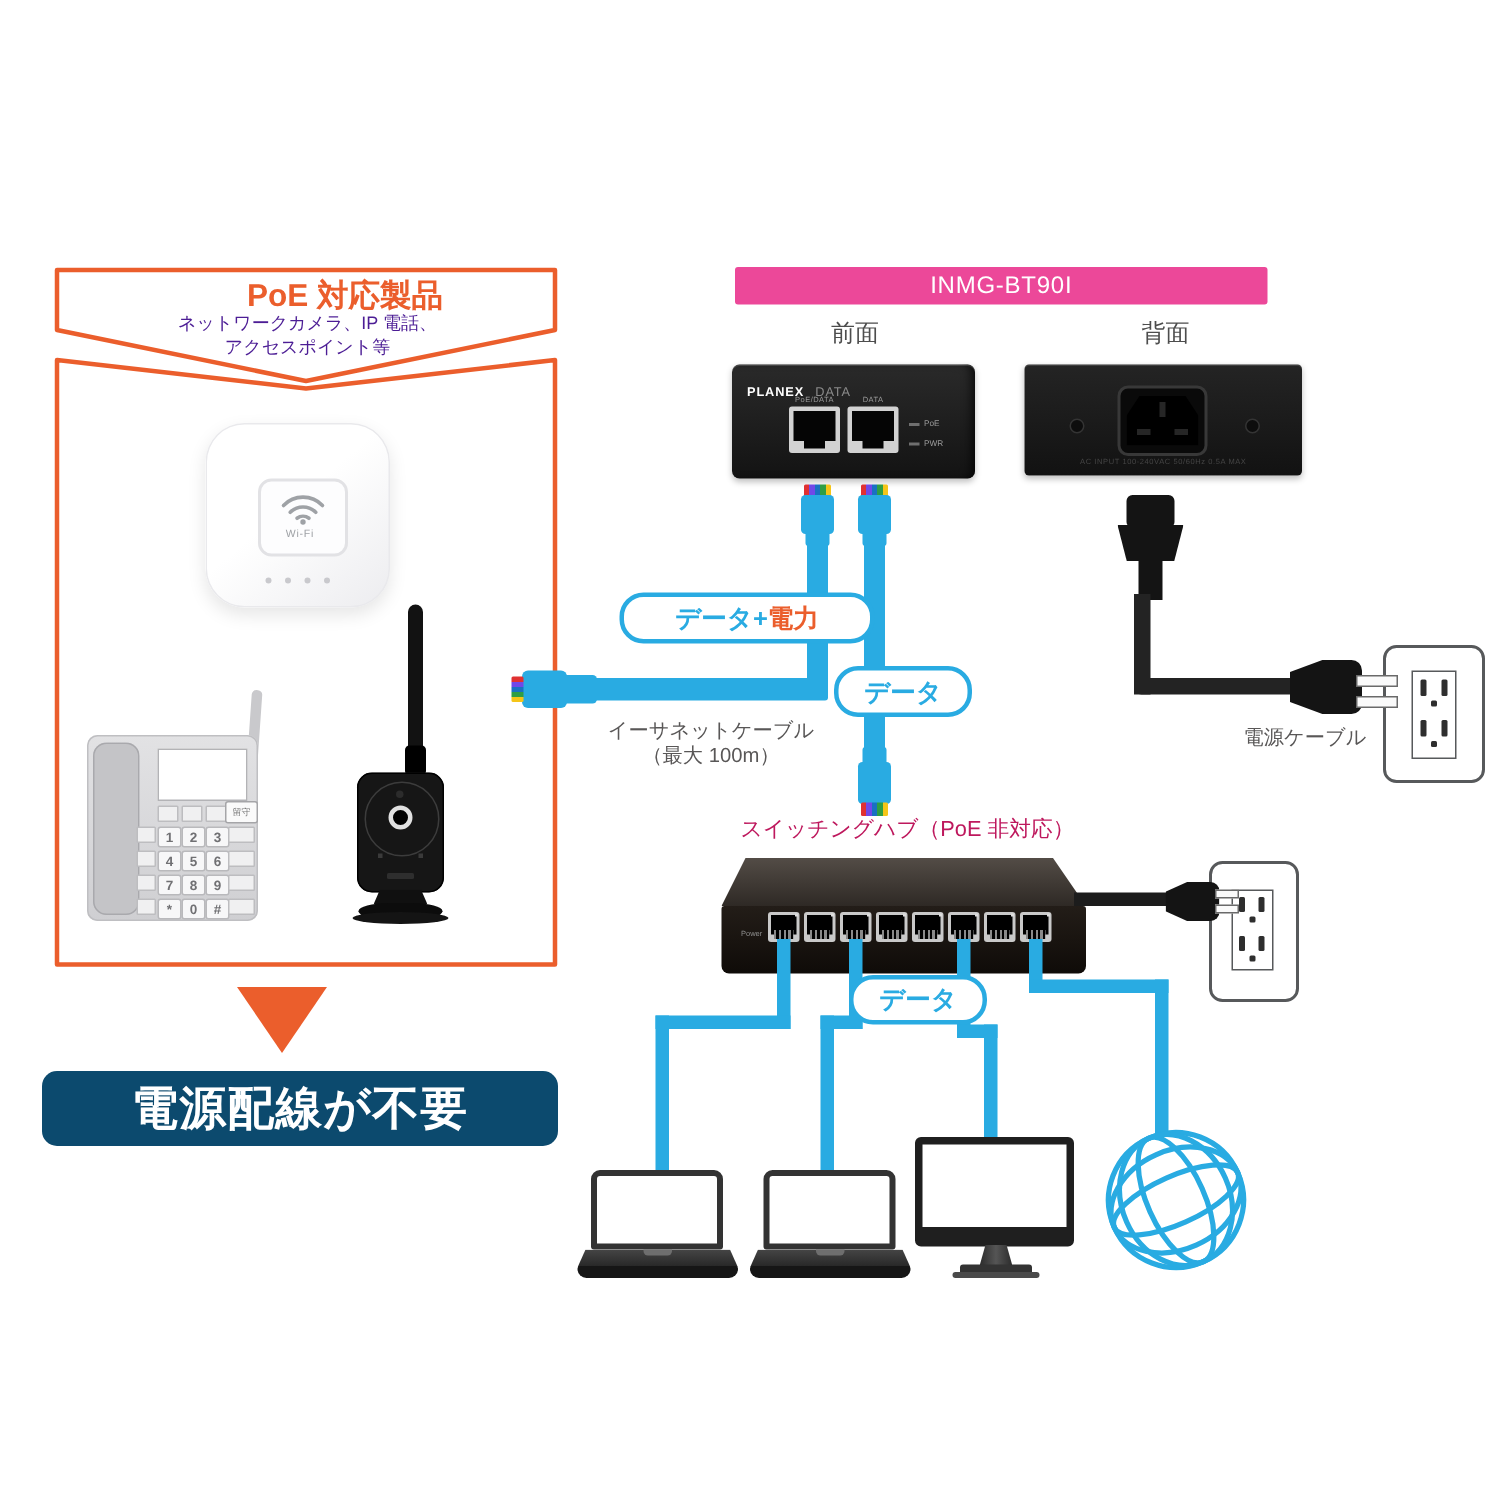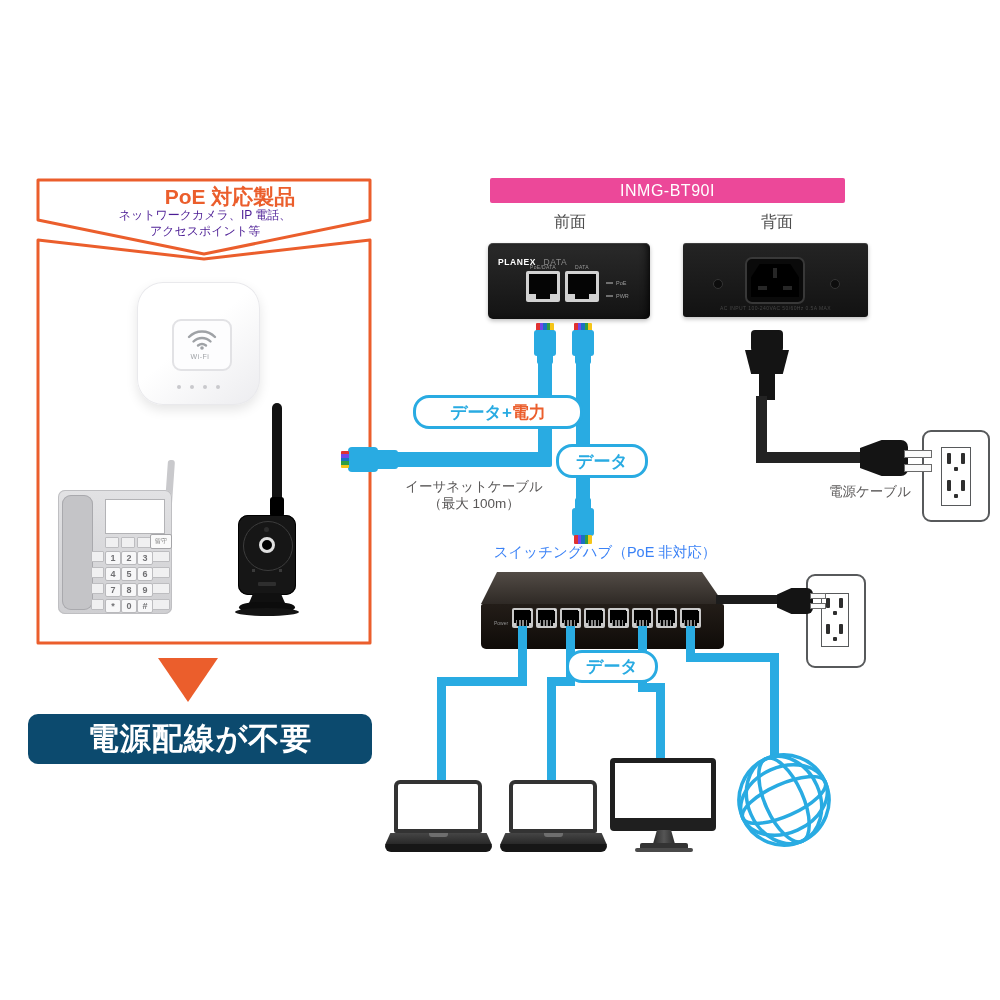--- a/index.html
+++ b/index.html
@@ -239,21 +239,21 @@
       <span class="slot" style="left:5px;top:5px;width:4px;height:11px;"></span>
       <span class="slot" style="left:19px;top:5px;width:4px;height:11px;"></span>
       <span class="slot" style="left:12px;top:19px;width:4px;height:4px;"></span>
       <span class="slot" style="left:5px;top:32px;width:4px;height:11px;"></span>
       <span class="slot" style="left:19px;top:32px;width:4px;height:11px;"></span>
       <span class="slot" style="left:12px;top:46px;width:4px;height:4px;"></span>
     </div>
   </div>
   <div class="a gray-cap" style="left:820px;top:483px;width:100px;">電源ケーブル</div>
 
-  <div class="a" style="left:475px;top:543px;width:260px;text-align:center;font-size:14.5px;color:#3b82f6;">スイッチングハブ（PoE 非対応）</div>
+  <div class="a" style="left:475px;top:543px;width:260px;text-align:center;font-size:14.5px;color:#be185d;">スイッチングハブ（PoE 非対応）</div>
   <div class="a" style="left:480px;top:570px;width:246px;height:36px;background:linear-gradient(180deg,#554e48,#2c2723);clip-path:polygon(17px 2px,222px 2px,244px 34px,1px 34px);z-index:2;"></div>
   <div class="a" style="left:481px;top:604px;width:243px;height:45px;background:linear-gradient(180deg,#231d18,#0f0b08);border-radius:2px 2px 5px 5px;z-index:2;"></div>
   <div class="a" style="left:494px;top:620px;font-size:5px;color:#8f8f8f;z-index:2;">Power</div>
   <div class="hub-port" style="left:512px;">
       <i></i>
       <b></b>
       <u></u>
     </div>
   <div class="hub-port" style="left:536px;">
       <i></i>

